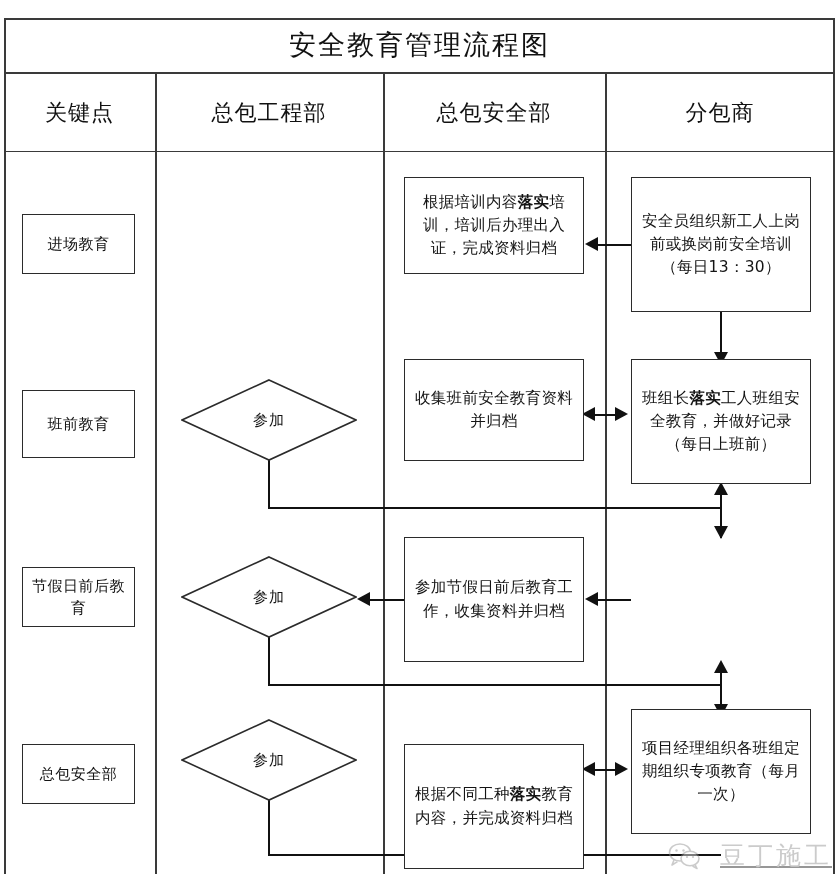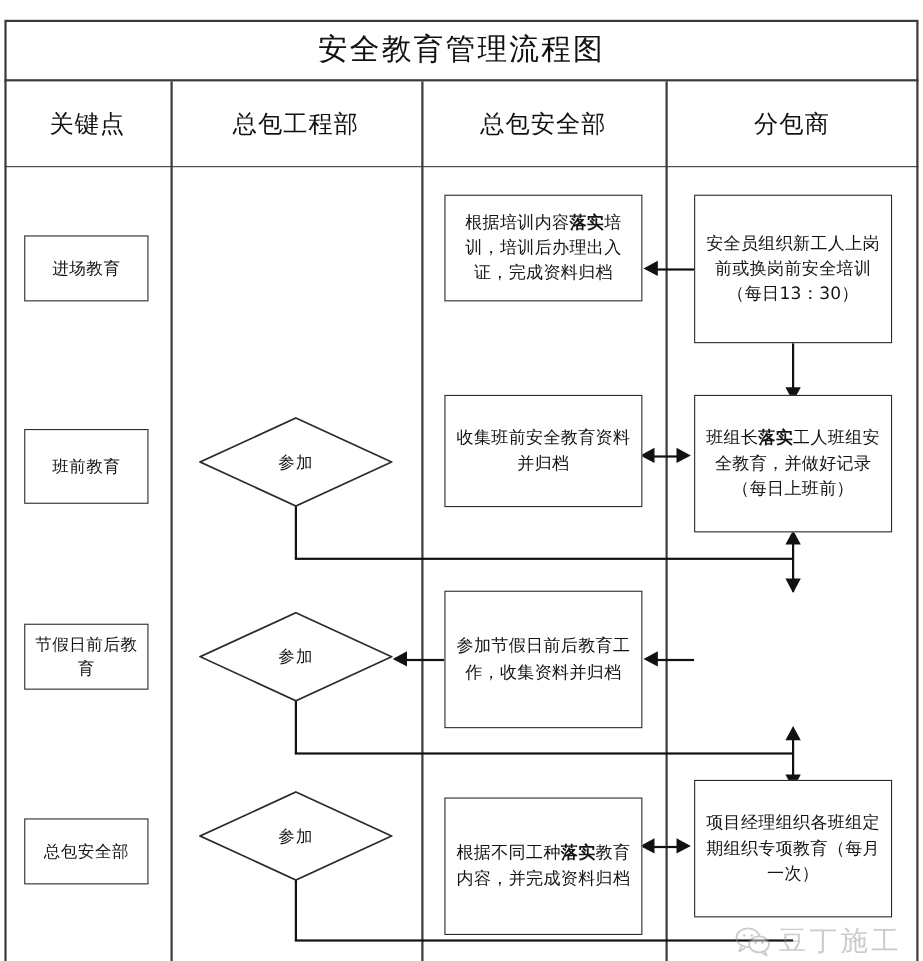--- a/index.html
+++ b/index.html
@@ -146,24 +146,25 @@
     border-left:7px solid transparent;
     border-right:7px solid transparent;
     border-bottom:13px solid #111;
   }
 
   
   .watermark{
     position:absolute;
     display:flex;
     align-items:center;
-    gap:6px;
+    gap:18px;
     z-index:6;
     opacity:.45;
     pointer-events:none;
+    text-decoration:underline;
   }
   .watermark .wm-text{
     font-size:25px;
     color:#8d8d8d;
     letter-spacing:3px;
     white-space:nowrap;
   }
 </style>
 </head>
 <body>
@@ -270,21 +271,21 @@
 
   <div class="node key" style="left:22px;top:730px;width:113px;height:60px;">总包安全部</div>
 
   <div class="diamond" style="left:181px;top:705px;width:176px;height:82px;">
     <svg class="shape" viewBox="0 0 176 82" preserveAspectRatio="none">
       <polygon points="88,1 175,41 88,81 1,41" fill="#ffffff" stroke="#2b2b2b" stroke-width="1.6"></polygon>
     </svg>
     <div class="dlabel">参加</div>
   </div>
 
-  <div class="node proc" style="left:404px;top:711px;width:180px;height:125px;">
+  <div class="node proc" style="left:404px;top:730px;width:180px;height:125px;">
     <span>
       <span>根据不同工种</span><span class="em">落实</span><span>教育内容，并完成资料归档</span>
     </span>
   </div>
 
   <div class="node proc" style="left:631px;top:695px;width:180px;height:125px;">
     <span>
       <span>项目经理组织各班组定期组织专项教育（每月一次）</span>
     </span>
   </div>

